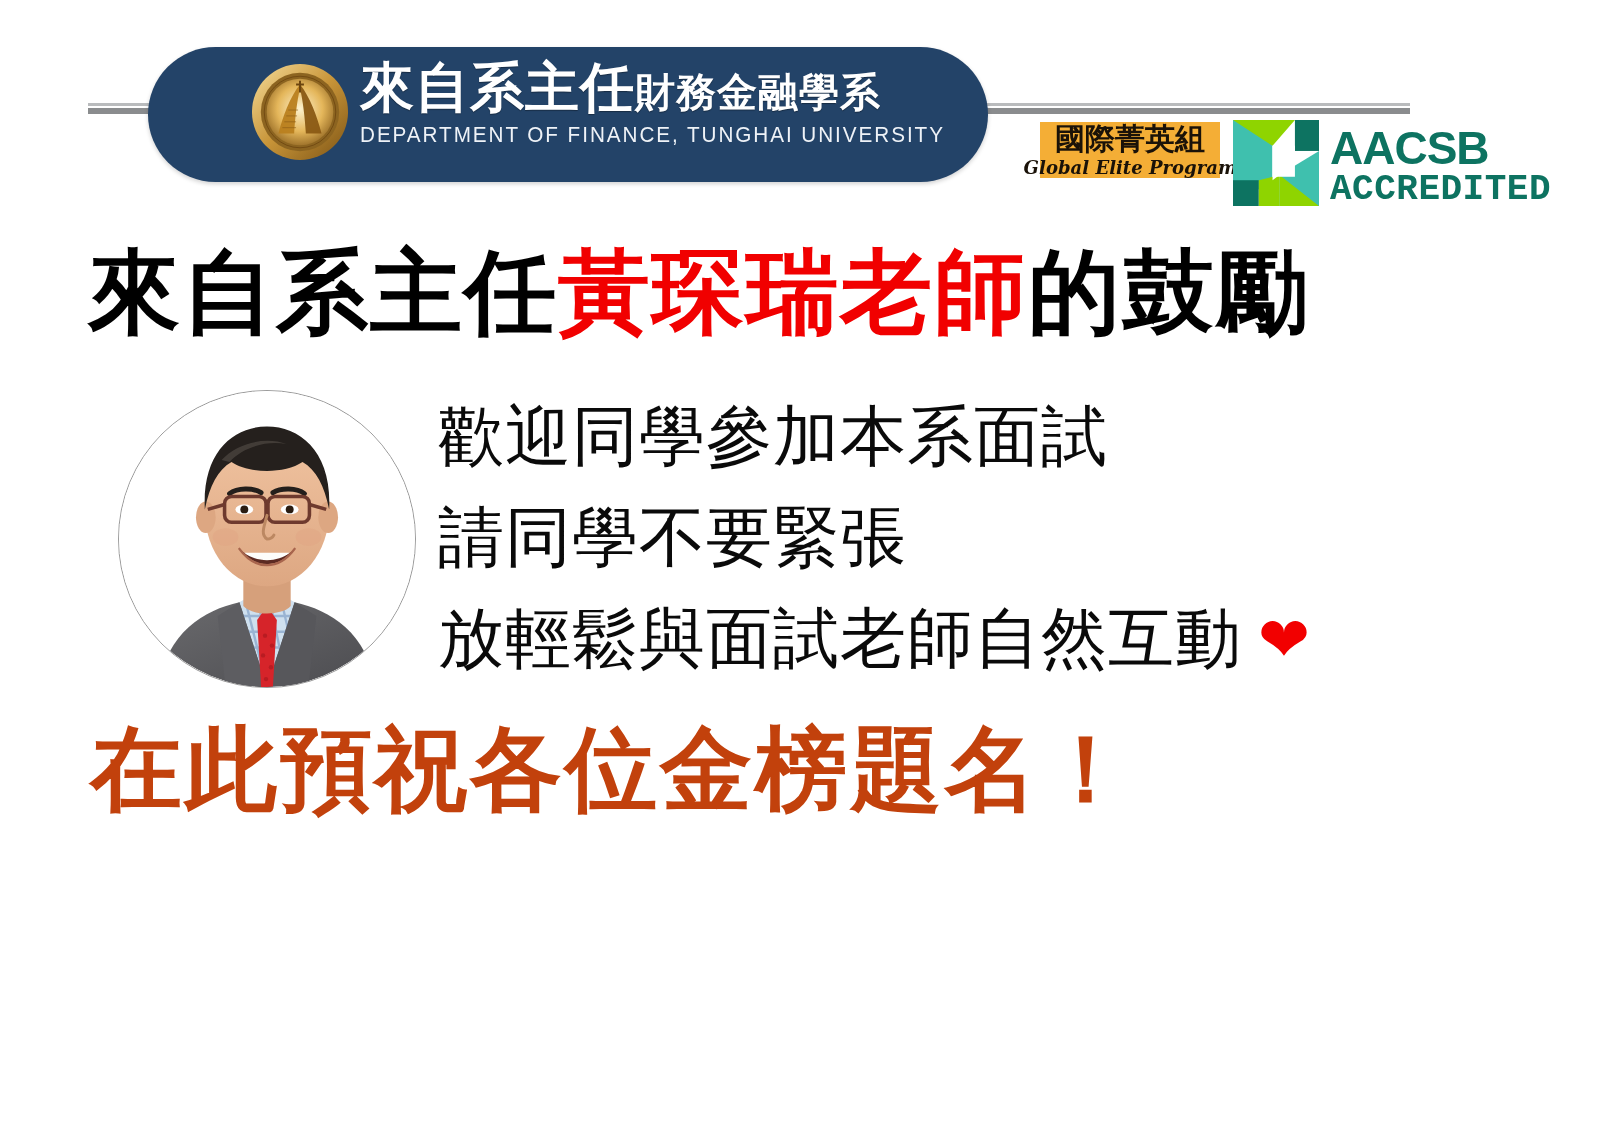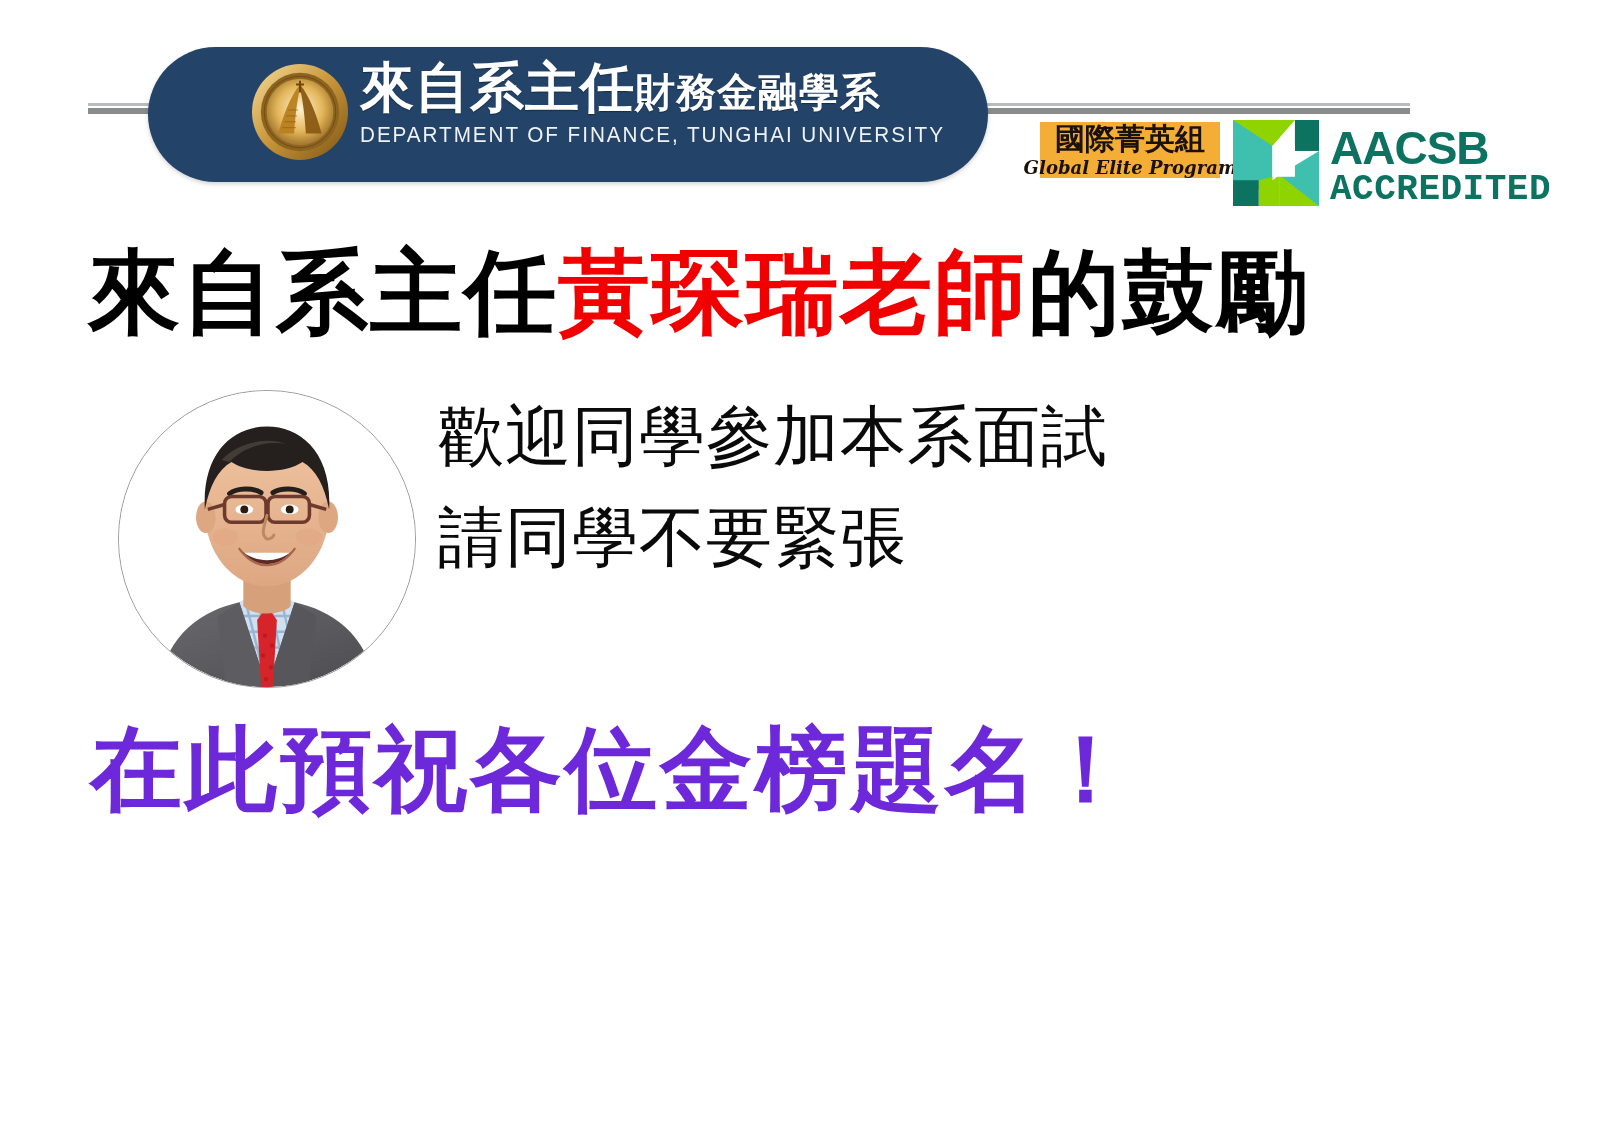--- a/index.html
+++ b/index.html
@@ -236,21 +236,21 @@
   }
 
   
   .closing {
     position: absolute;
     left: 90px;
     top: 720px;
     font-family: "DejaVu Serif", "Liberation Serif", serif;
     font-size: 92px;
     font-weight: 700;
-    color: #6d28d9;
+    color: #c2410c;
     line-height: 1.08;
     white-space: nowrap;
     letter-spacing: 3px;
   }
 </style>
 </head>
 <body>
 
 <div id="slide">
 
@@ -417,17 +417,20 @@
 
         <ellipse cx="108" cy="148" rx="13" ry="9" fill="#e0a583" opacity="0.45"></ellipse>
         <ellipse cx="192" cy="148" rx="13" ry="9" fill="#e0a583" opacity="0.45"></ellipse>
       </g>
     </svg>
   </div>
 
   <div class="body-lines">
     <div class="body-line">歡迎同學參加本系面試</div>
     <div class="body-line">請同學不要緊張</div>
+    <div class="body-line">
+      <span>放輕鬆與面試老師自然互動</span><span class="heart">❤</span>
+    </div>
   </div>
 
   <div class="closing">在此預祝各位金榜題名！</div>
 
 </div>
 
 </body></html>

